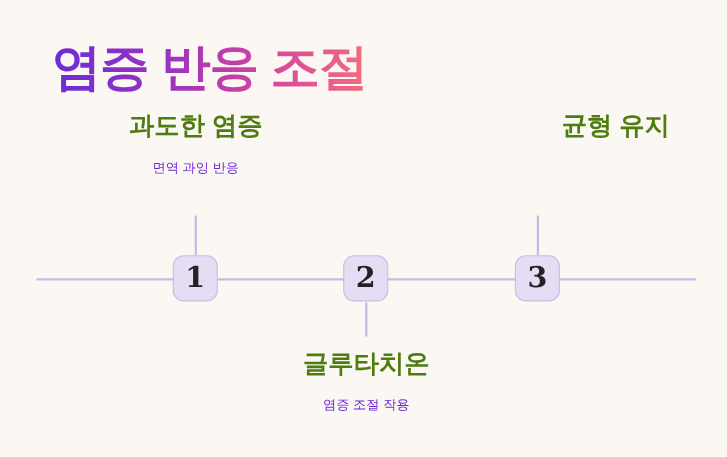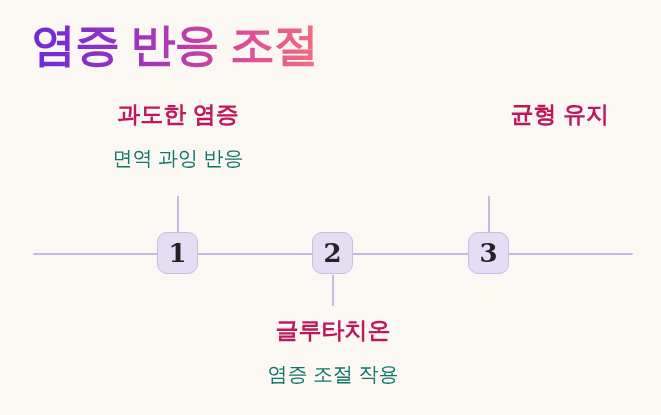--- a/index.html
+++ b/index.html
@@ -13,21 +13,21 @@
     position: relative;
     width: 661px;
     height: 415px;
     background: #fbf8f3;
     overflow: hidden;
   }
   .title {
     position: absolute;
     left: 31px;
     top: 18px;
-    margin: 0;
+    margin: 16px;
     font-size: 45px;
     font-weight: 800;
     letter-spacing: -1px;
     line-height: 1.2;
     background: linear-gradient(90deg, #6c2bd9 0%, #9d34bd 38%, #d6459c 68%, #f26e7e 100%);
     -webkit-background-clip: text;
     background-clip: text;
     color: transparent;
   }
   .hline {
@@ -74,28 +74,28 @@
     position: absolute;
     width: 240px;
     text-align: center;
   }
   .label-group.g1 { left: 58px;  top: 100px; }
   .label-group.g3 { left: 369px; top: 100px; text-align: right; }
   .label-group.g2 { left: 213px; top: 316px; text-align: center; }
   .step-label {
     font-size: 23px;
     font-weight: 700;
-    color: #be185d;
+    color: #4d7c0f;
     line-height: 1.3;
   }
   .step-sublabel {
     margin-top: 15px;
-    font-size: 20px;
+    font-size: 12px;
     font-weight: 400;
-    color: #0f766e;
+    color: #6d28d9;
     line-height: 1.3;
   }
 </style>
 </head>
 <body>
 
 <div class="canvas">
 
   <h1 class="title">염증 반응 조절</h1>
 

